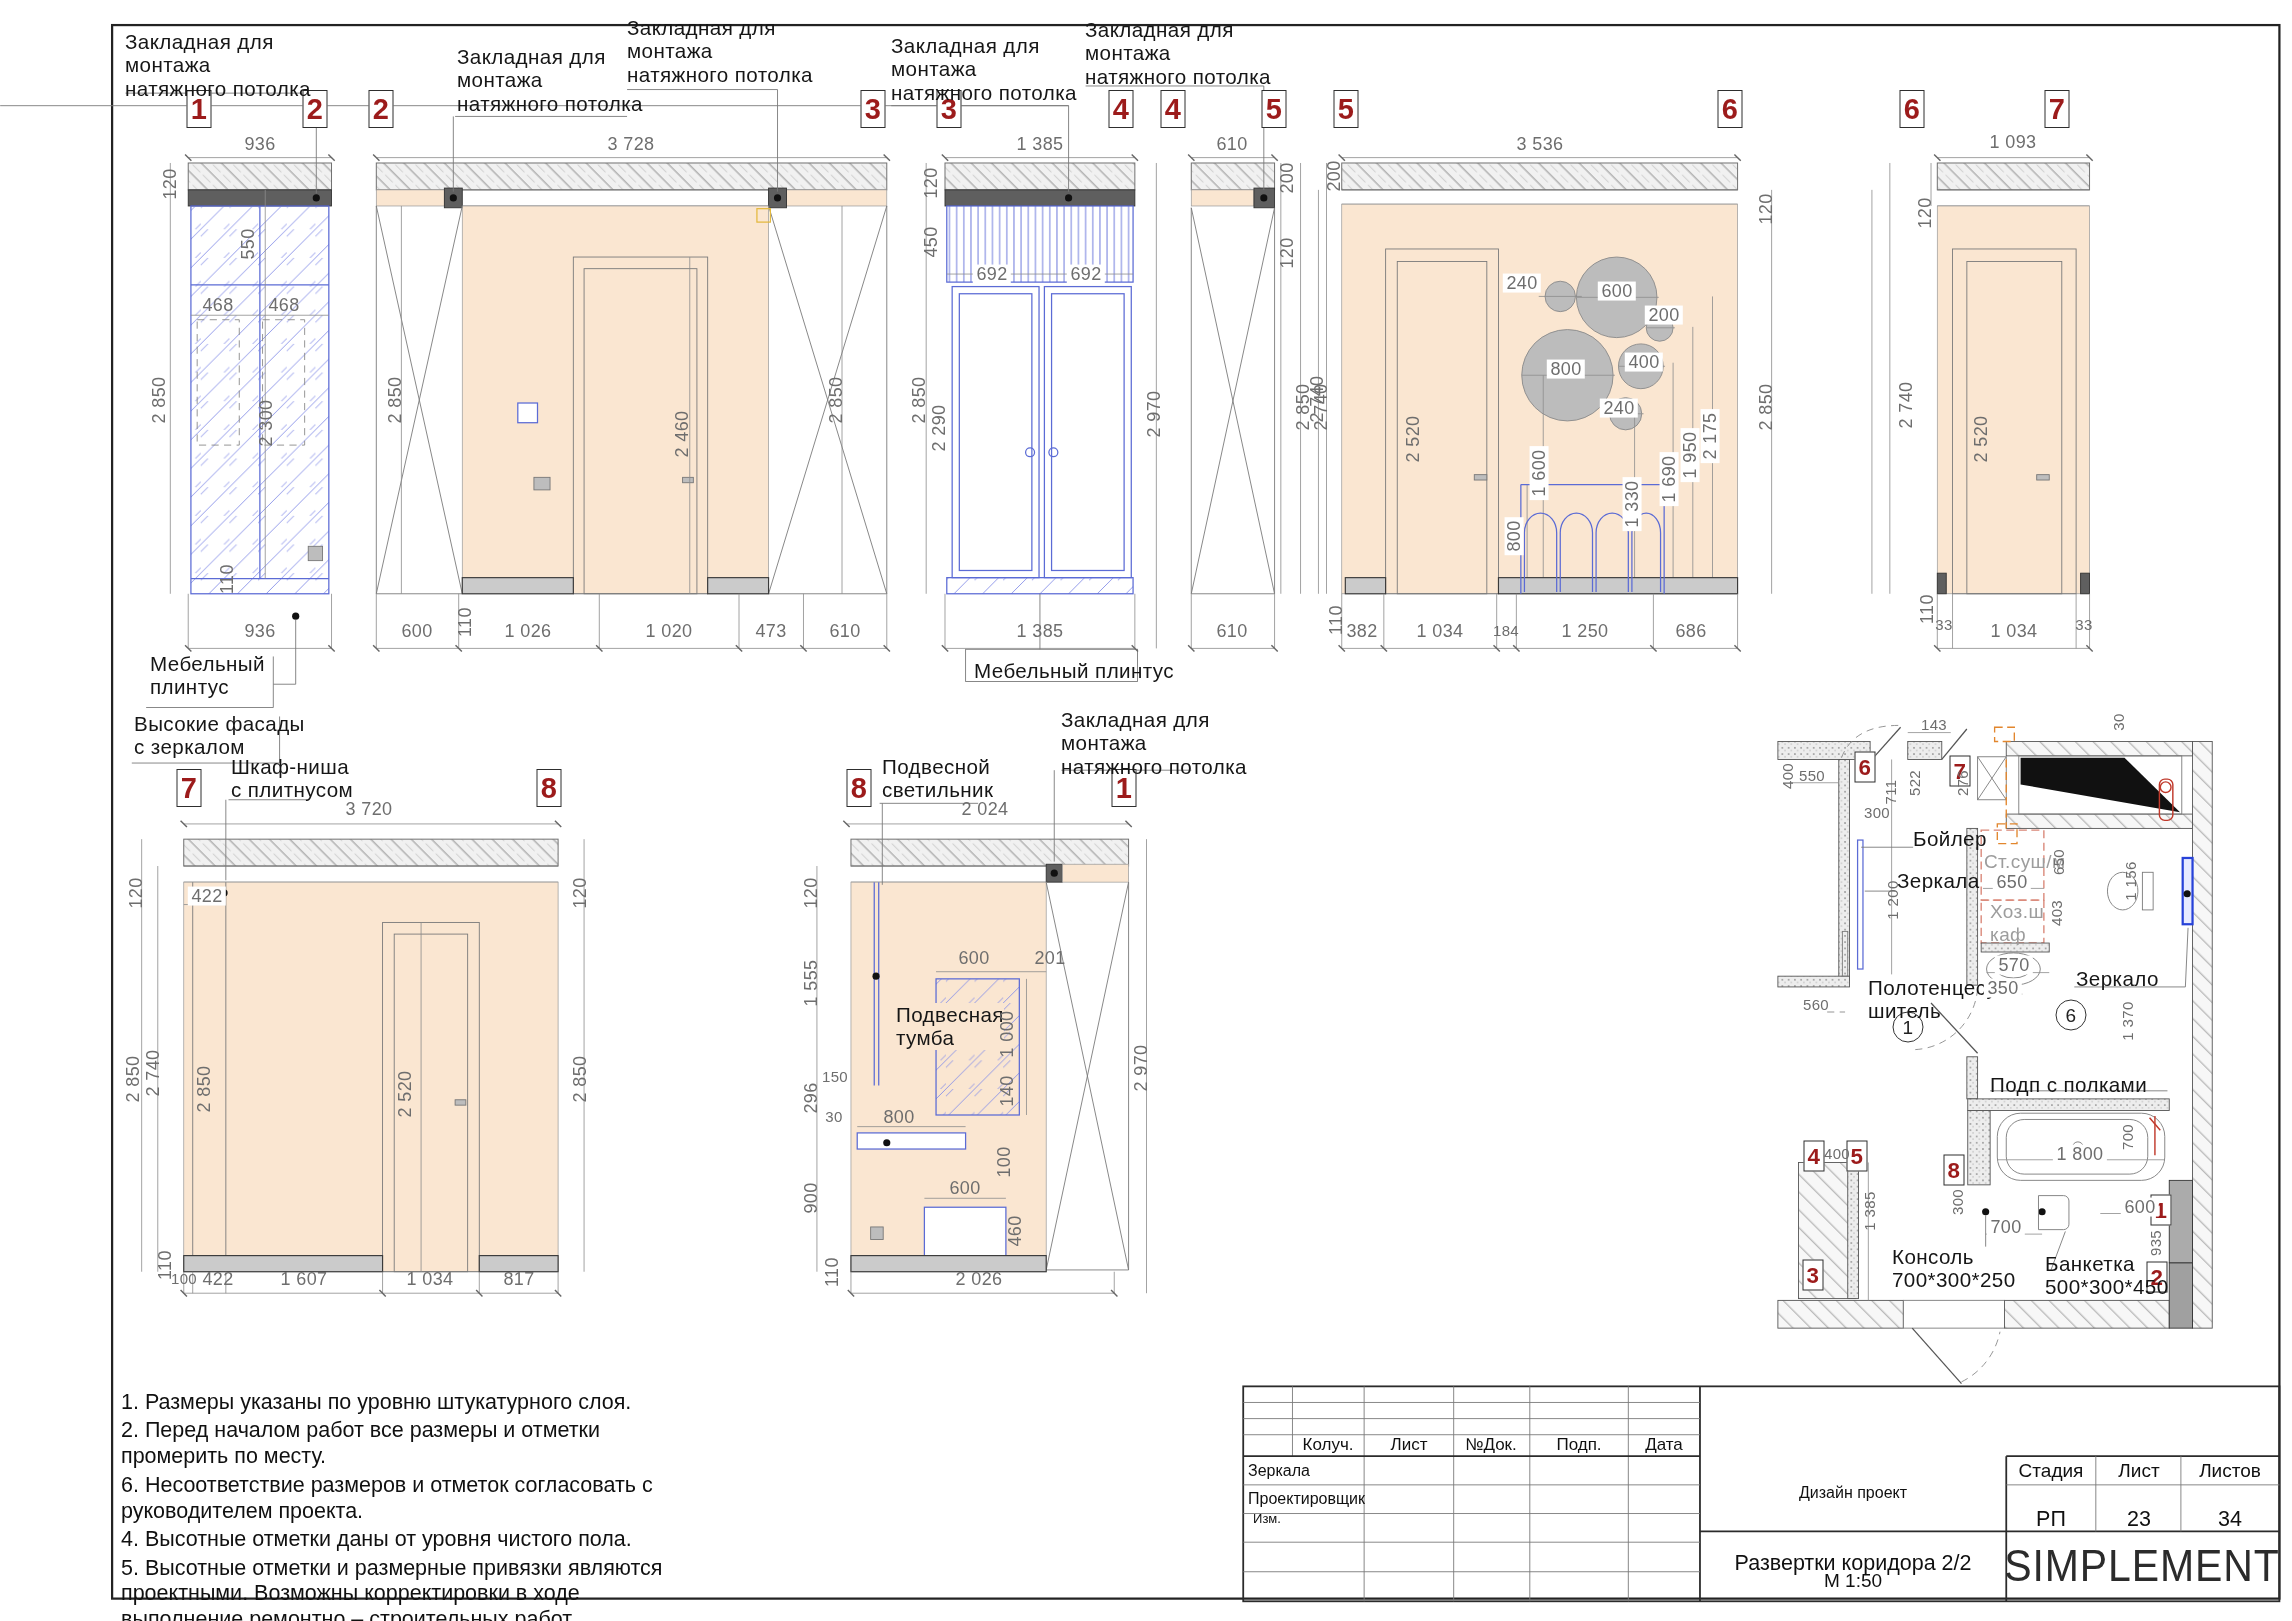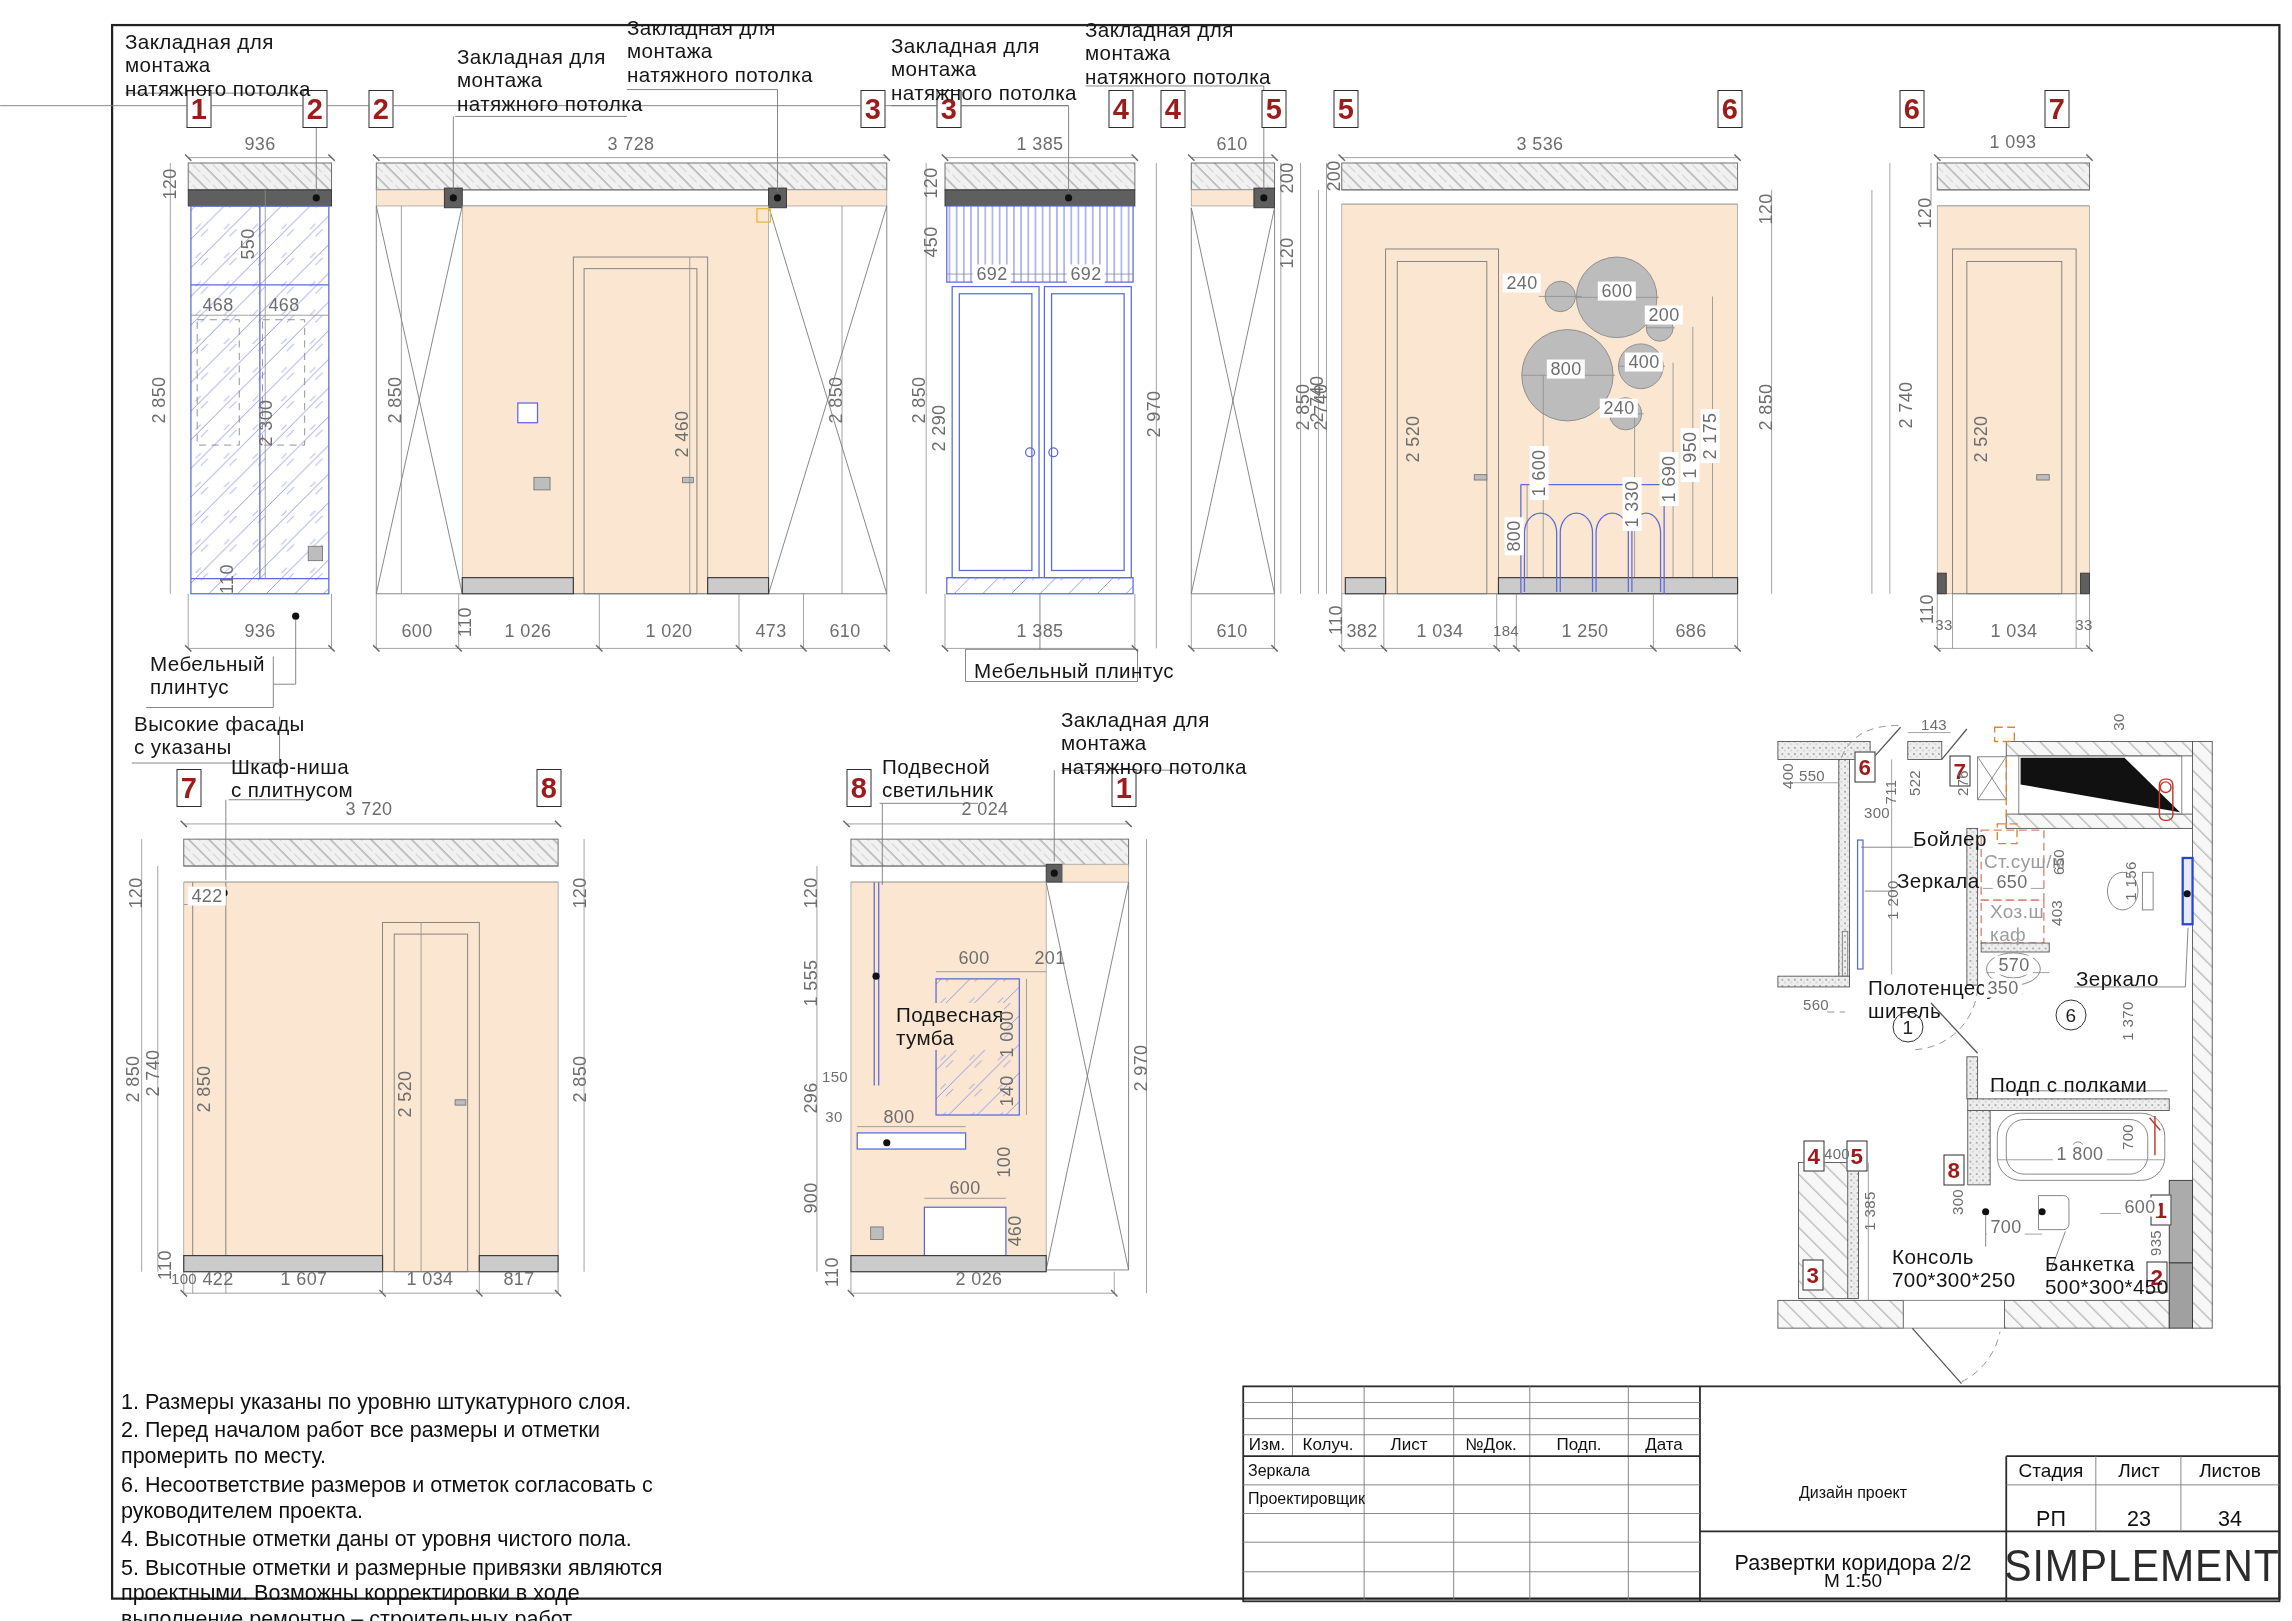--- a/index.html
+++ b/index.html
@@ -540,21 +540,21 @@
       <div class="lab lb" style="left: 231px; top: 755px;">Шкаф-ниша
 с плитнусом</div>
       <div class="lab lb" style="left: 882px; top: 755px;">Подвесной
 светильник</div>
       <div class="lab lbw" style="left: 896px; top: 1003px;">Подвесная
 тумба</div>
       <div class="lab lb" style="left: 150px; top: 652px;">Мебельный
 плинтус</div>
       <div class="lab lb" style="left: 974px; top: 659px;">Мебельный плинтус</div>
       <div class="lab lb" style="left: 134px; top: 712px;">Высокие фасады
-с указаны</div>
+с зеркалом</div>
       <div class="lab lb" style="left: 1913px; top: 827px;">Бойлер</div>
       <div class="lab lb" style="left: 1897px; top: 869px;">Зеркала</div>
       <div class="lab lb" style="left: 1868px; top: 976px;">Полотенцесу
 шитель</div>
       <div class="lab lb" style="left: 2076px; top: 967px;">Зеркало</div>
       <div class="lab lb" style="left: 1990px; top: 1073px;">Подп с полками</div>
       <div class="lab lb" style="left: 1892px; top: 1245px;">Консоль
 700*300*250</div>
       <div class="lab lb" style="left: 2045px; top: 1252px;">Банкетка
 500*300*450</div>
@@ -690,21 +690,21 @@
 <div class="notes">
   <div class="note-item">1. Размеры указаны по уровню штукатурного слоя.</div>
   <div class="note-item">2. Перед началом работ все размеры и отметки промерить по месту.</div>
   <div class="note-item">6. Несоответствие размеров и отметок согласовать с руководителем проекта.</div>
   <div class="note-item">4. Высотные отметки даны от уровня чистого пола.</div>
   <div class="note-item">5. Высотные отметки и размерные привязки являются проектными. Возможны корректировки в ходе выполнение ремонтно – строительных работ.</div>
 
 </div>
 
 <div>
-  <div class="tbt" style="left:1267px;top:1445px;font-size:17px">Изм.</div>
+  <div class="tbt" style="left:1267px;top:1518px;font-size:13px">Изм.</div>
   <div class="tbt" style="left:1328px;top:1445px;font-size:17px">Колуч.</div>
   <div class="tbt" style="left:1409px;top:1445px;font-size:17px">Лист</div>
   <div class="tbt" style="left:1491px;top:1445px;font-size:17px">№Док.</div>
   <div class="tbt" style="left:1579px;top:1445px;font-size:17px">Подп.</div>
   <div class="tbt" style="left:1664px;top:1445px;font-size:17px">Дата</div>
   <div class="tbt tbl" style="left:1248px;top:1471px;font-size:16px">Зеркала</div>
   <div class="tbt tbl" style="left:1248px;top:1499px;font-size:16px">Проектировщик</div>
   <div class="tbt tb-big" style="left:1853px;top:1493px">Дизайн проект</div>
   <div class="tbt tb-mid" style="left:1853px;top:1552px">Развертки коридора 2/2</div>
   <div class="tbt" style="left:1853px;top:1581px">М 1:50</div>

